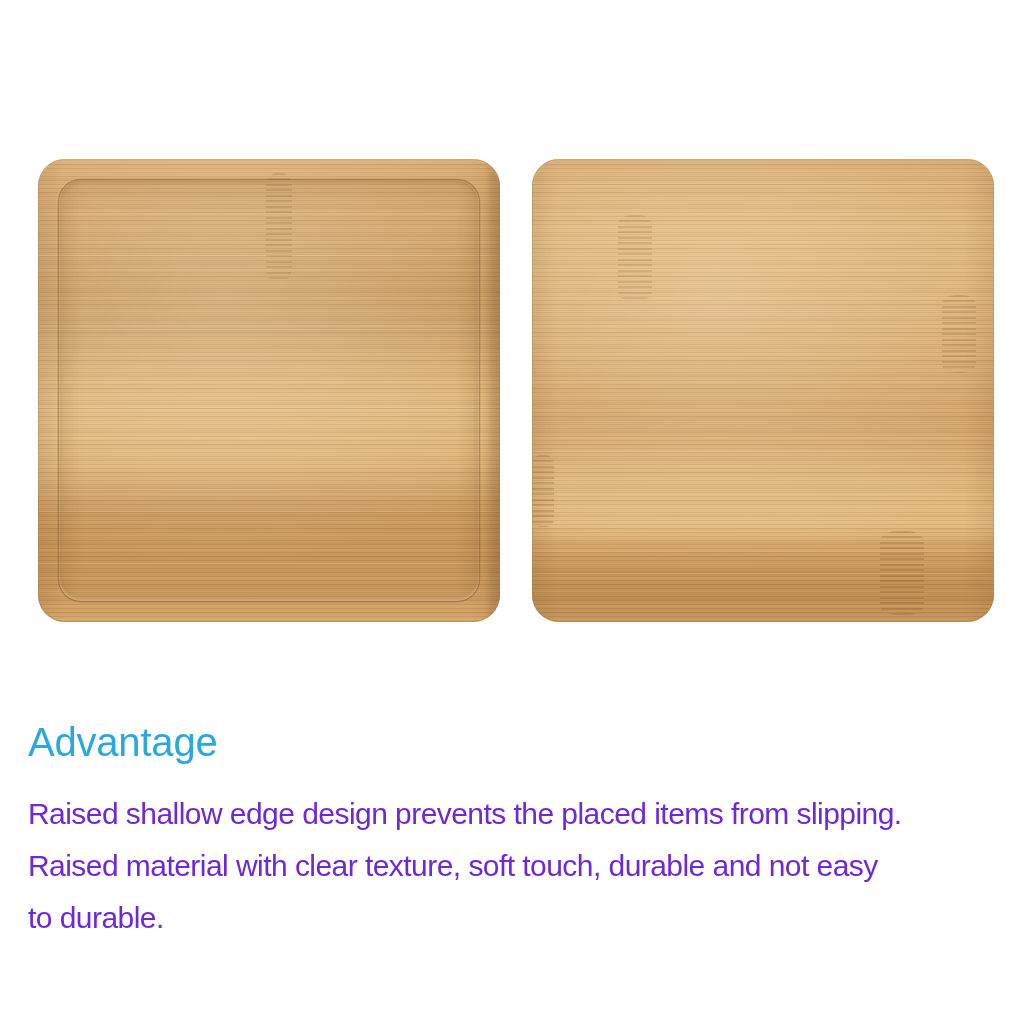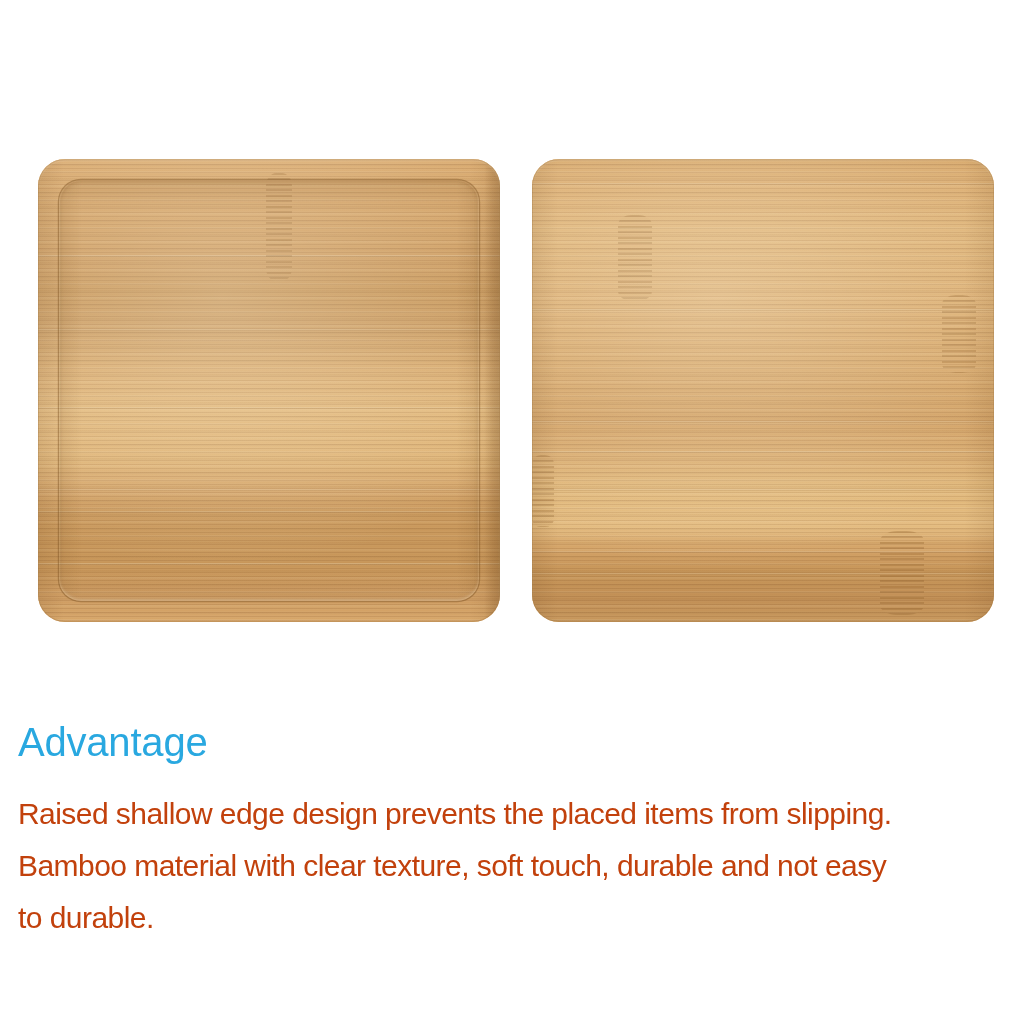--- a/index.html
+++ b/index.html
@@ -228,42 +228,42 @@
       rgba(122, 80, 34, .00),
       rgba(122, 80, 34, .20) 55%,
       rgba(104, 66, 26, .26));
     border-radius: 0 27px 27px 0;
     pointer-events: none;
   }
 
   
   .text-block {
     position: absolute;
-    left: 18px;
+    left: 28px;
     top: 718px;
     width: 982px;
   }
   .advantage-heading {
     font-size: 40px;
     line-height: 48px;
     font-weight: 400;
     letter-spacing: -0.2px;
     color: #29a8e0;
     margin: 0 0 22px 0;
     font-family: "Liberation Sans", "DejaVu Sans", sans-serif;
   }
   .advantage-list {
     margin: 0;
     padding: 0;
     list-style: none;
   }
   .advantage-line {
     font-size: 30px;
     line-height: 52px;
-    color: #c2410c;
+    color: #6d28d9;
     letter-spacing: -0.55px;
     white-space: nowrap;
     font-family: "Liberation Sans", "DejaVu Sans", sans-serif;
   }
 </style>
 </head>
 <body>
 
 <div id="page">
 
@@ -316,18 +316,18 @@
       <div class="board-edge"></div>
     </div>
 
   </div>
 
   <div class="text-block">
     <div class="advantage-heading">Advantage</div>
 
     <div class="advantage-list">
       <div class="advantage-line">Raised shallow edge design prevents the placed items from slipping.</div>
-      <div class="advantage-line">Bamboo material with clear texture, soft touch, durable and not easy</div>
+      <div class="advantage-line">Raised material with clear texture, soft touch, durable and not easy</div>
       <div class="advantage-line">to durable.</div>
     </div>
   </div>
 
 </div>
 
 </body></html>

